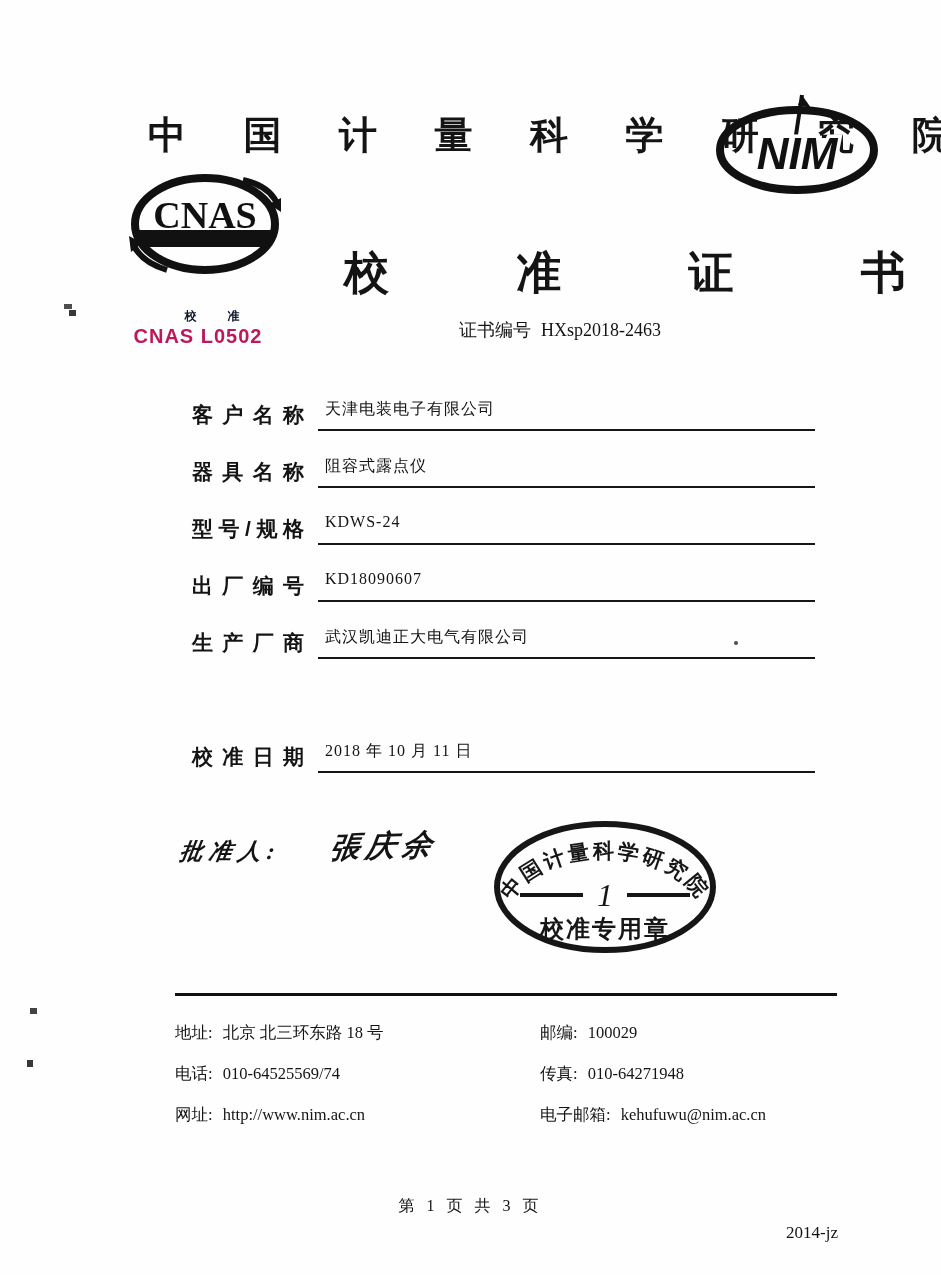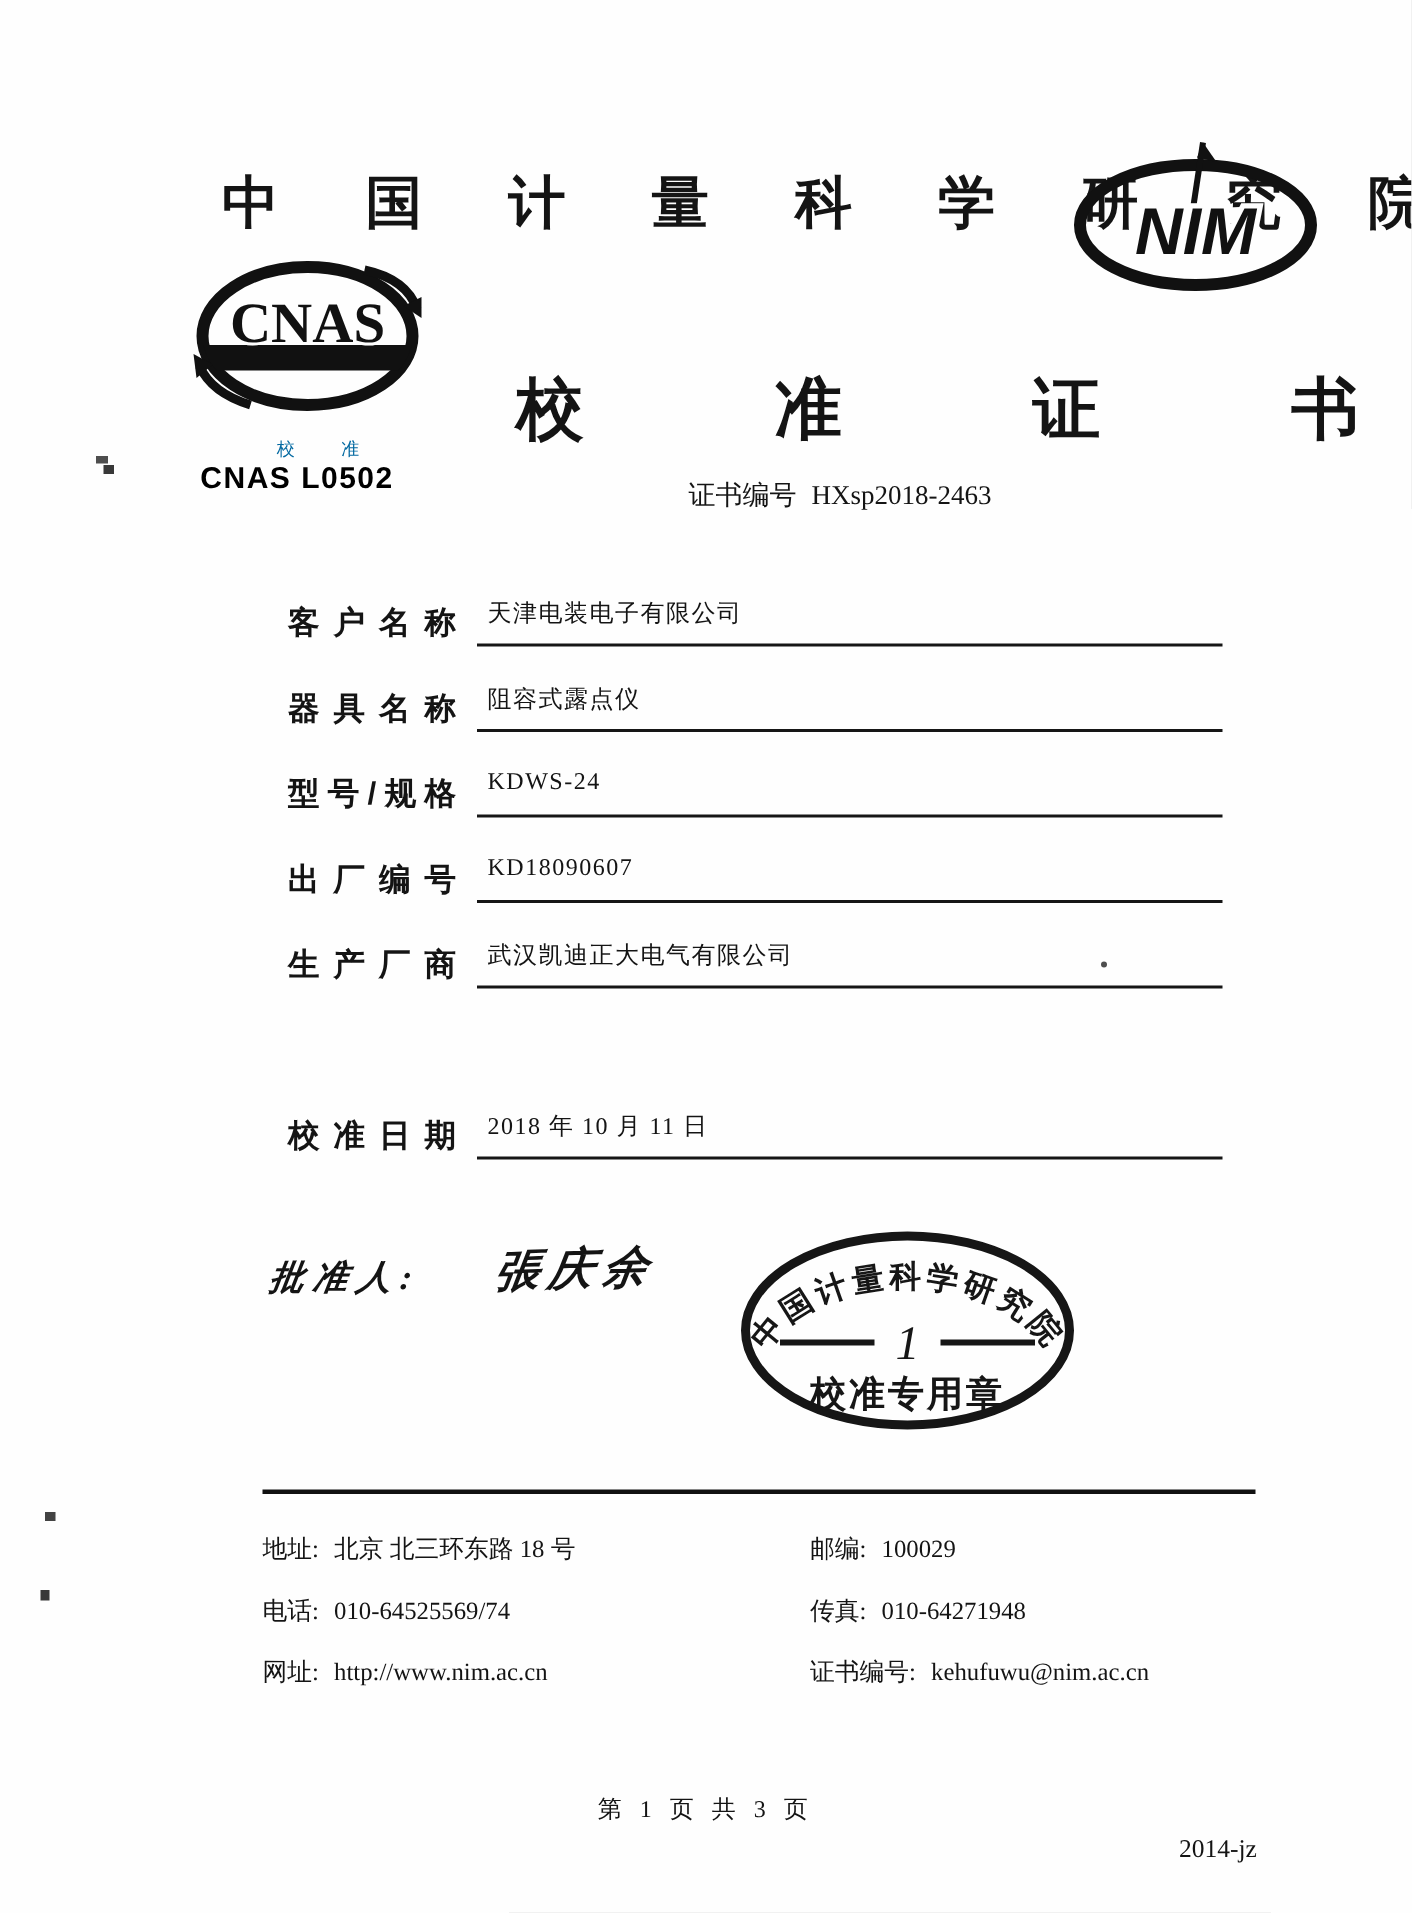--- a/index.html
+++ b/index.html
@@ -19,26 +19,26 @@
   .org-title {
     left: 148px; top: 110px;
     font-size: 38px; font-weight: bold;
     letter-spacing: 24px; white-space: nowrap;
     font-family: "Liberation Serif", serif;
   }
   .nim-logo { left: 714px; top: 92px; }
 
   .cnas-block { left: 112px; top: 172px; width: 200px; text-align: center; }
   .cnas-small {
-    font-size: 12px; font-weight: normal; letter-spacing: 14px;
-    margin-top: 2px; margin-left: 14px; color: #0369a1;
+    font-size: 12px; font-weight: bold; letter-spacing: 14px;
+    margin-top: 20px; margin-left: 14px; color: #0f172a;
   }
   .cnas-code {
     font-size: 20px; font-weight: bold; letter-spacing: 1px;
-    font-family: "Liberation Sans", sans-serif; color: #000000;
+    font-family: "Liberation Sans", sans-serif; color: #be185d;
     margin-top: 0px; margin-right: 28px;
   }
 
   .cert-title {
     left: 344px; top: 243px;
     font-size: 45px; font-weight: bold;
     letter-spacing: 58px; white-space: nowrap;
   }
   .cert-no {
     left: 416px; top: 318px;
@@ -209,21 +209,21 @@
         <span class="lbl">传真:</span>
         <span>010-64271948</span>
       </div>
     </div>
     <div class="footer-row">
       <div class="footer-left">
         <span class="lbl">网址:</span>
         <span>http://www.nim.ac.cn</span>
       </div>
       <div class="footer-right">
-        <span class="lbl">证书编号:</span>
+        <span class="lbl">电子邮箱:</span>
         <span>kehufuwu@nim.ac.cn</span>
       </div>
     </div>
   </div>
 
   <div class="abs doc-code">2014-jz</div>
   <div class="abs page-indicator">第 1 页   共 3 页</div>
 
   <div class="speck s1"></div>
   <div class="speck s1b"></div>

